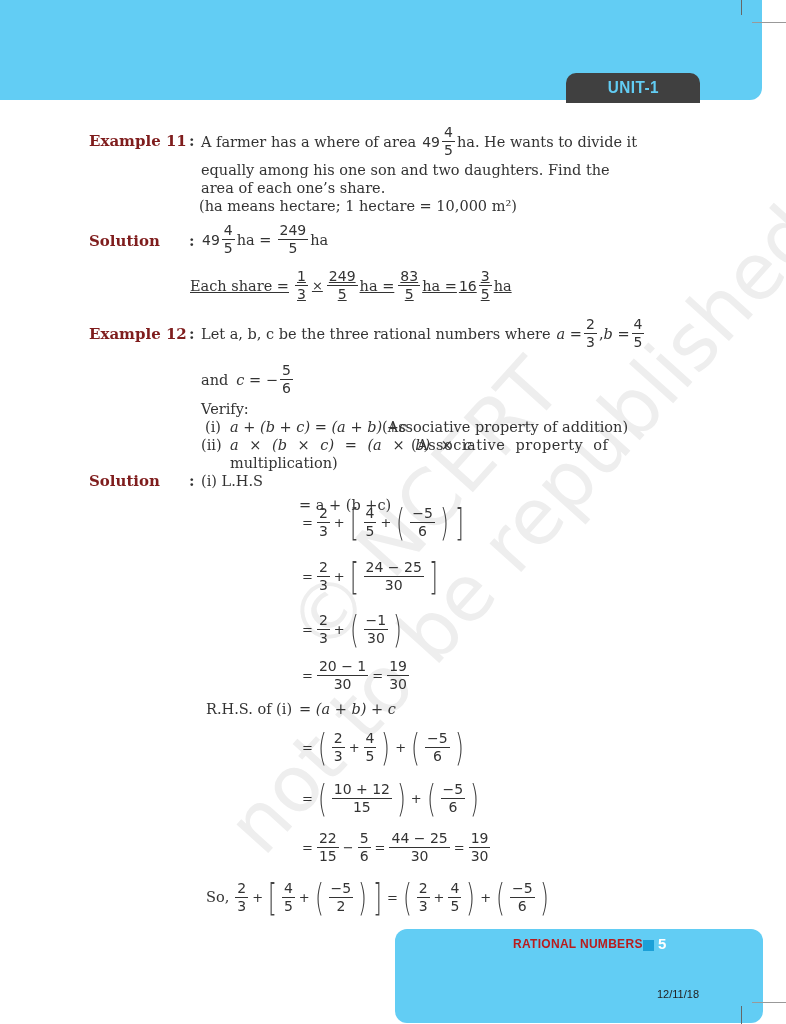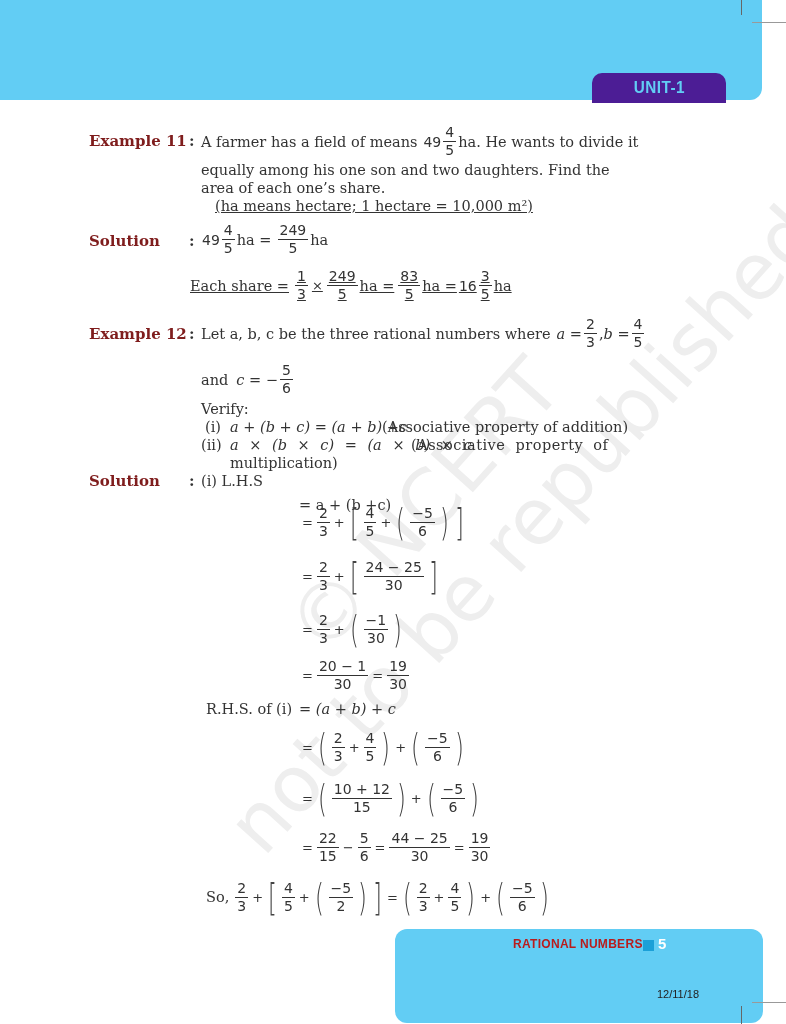--- a/index.html
+++ b/index.html
@@ -1,20 +1,20 @@
 <!DOCTYPE html>
 <html><head>
 <meta charset="utf-8">
 <style>
   html, body { margin:0; padding:0; }
   body { width:786px; height:1024px; position:relative; background:#ffffff; overflow:hidden;
          font-family:"DejaVu Serif", serif; color:#333333; }
   .header-band { position:absolute; left:0; top:0; width:762px; height:100px; background:#62cdf4;
                  border-radius:0 0 12px 0; }
-  .unit-tab { position:absolute; left:592px; top:73px; width:134px; height:30px; background:#4c1d95;
+  .unit-tab { position:absolute; left:566px; top:73px; width:134px; height:30px; background:#404040;
               border-radius:10px 10px 0 0; text-align:center; }
   .unit-tab span { font-family:"Liberation Sans", sans-serif; font-weight:bold; font-size:17px;
                    color:#62cdf4; letter-spacing:0.5px; line-height:30px; display:inline-block; transform:scaleX(0.9); }
   .watermark { position:absolute; left:170px; top:320px; width:520px; height:520px; pointer-events:none; }
   .watermark .wm { position:absolute; font-family:"DejaVu Sans", sans-serif; font-size:78px; color:#eeeeee;
                    transform:rotate(-48deg); transform-origin:left top; white-space:nowrap; }
   .content { position:absolute; left:0; top:0; width:786px; }
   .lbl { position:absolute; left:89px; font-weight:bold; font-size:15px; color:#7f1d1d; }
   .colon { position:absolute; left:189px; font-weight:bold; font-size:15px; }
   .line { position:absolute; font-size:14.5px; white-space:nowrap; line-height:18px; }
@@ -54,31 +54,31 @@
 <div class="watermark">
   <div class="wm" style="left:100px; top:290px;">© NCERT</div>
   <div class="wm" style="left:40px; top:490px;">not to be republished</div>
 </div>
 
 <div class="content">
 
   <div class="lbl" style="top:132px;">Example 11</div>
   <div class="colon" style="top:132px;">:</div>
   <div class="line" style="left:201px; top:124px; display:flex; align-items:center;">
-    <span>A farmer has a field of means</span>
+    <span>A farmer has a where of area</span>
     <span style="margin-left:6px; font-family:'DejaVu Sans',sans-serif; font-size:14px;">49</span>
     <span class="frac">
         <span class="num">4</span>
         <span class="den">5</span>
       </span>
     <span>ha. He wants to divide it</span>
   </div>
   <div class="line" style="left:201px; top:161px;">equally among his one son and two daughters. Find the</div>
   <div class="line" style="left:201px; top:179px;">area of each one’s share.</div>
-  <div class="line" style="left:215px; top:197px;text-decoration:underline;">(ha means hectare; 1 hectare = 10,000 m²)</div>
+  <div class="line" style="left:199px; top:197px;">(ha means hectare; 1 hectare = 10,000 m²)</div>
 
   <div class="lbl" style="top:232px;">Solution</div>
   <div class="colon" style="top:232px;">:</div>
   <div class="eq" style="left:202px; top:222px;">
     <span style="font-family:'DejaVu Sans',sans-serif; font-size:14px;">49</span>
     <span class="frac">
         <span class="num">4</span>
         <span class="den">5</span>
       </span>
     <span style="margin-right:4px;">ha =</span>

